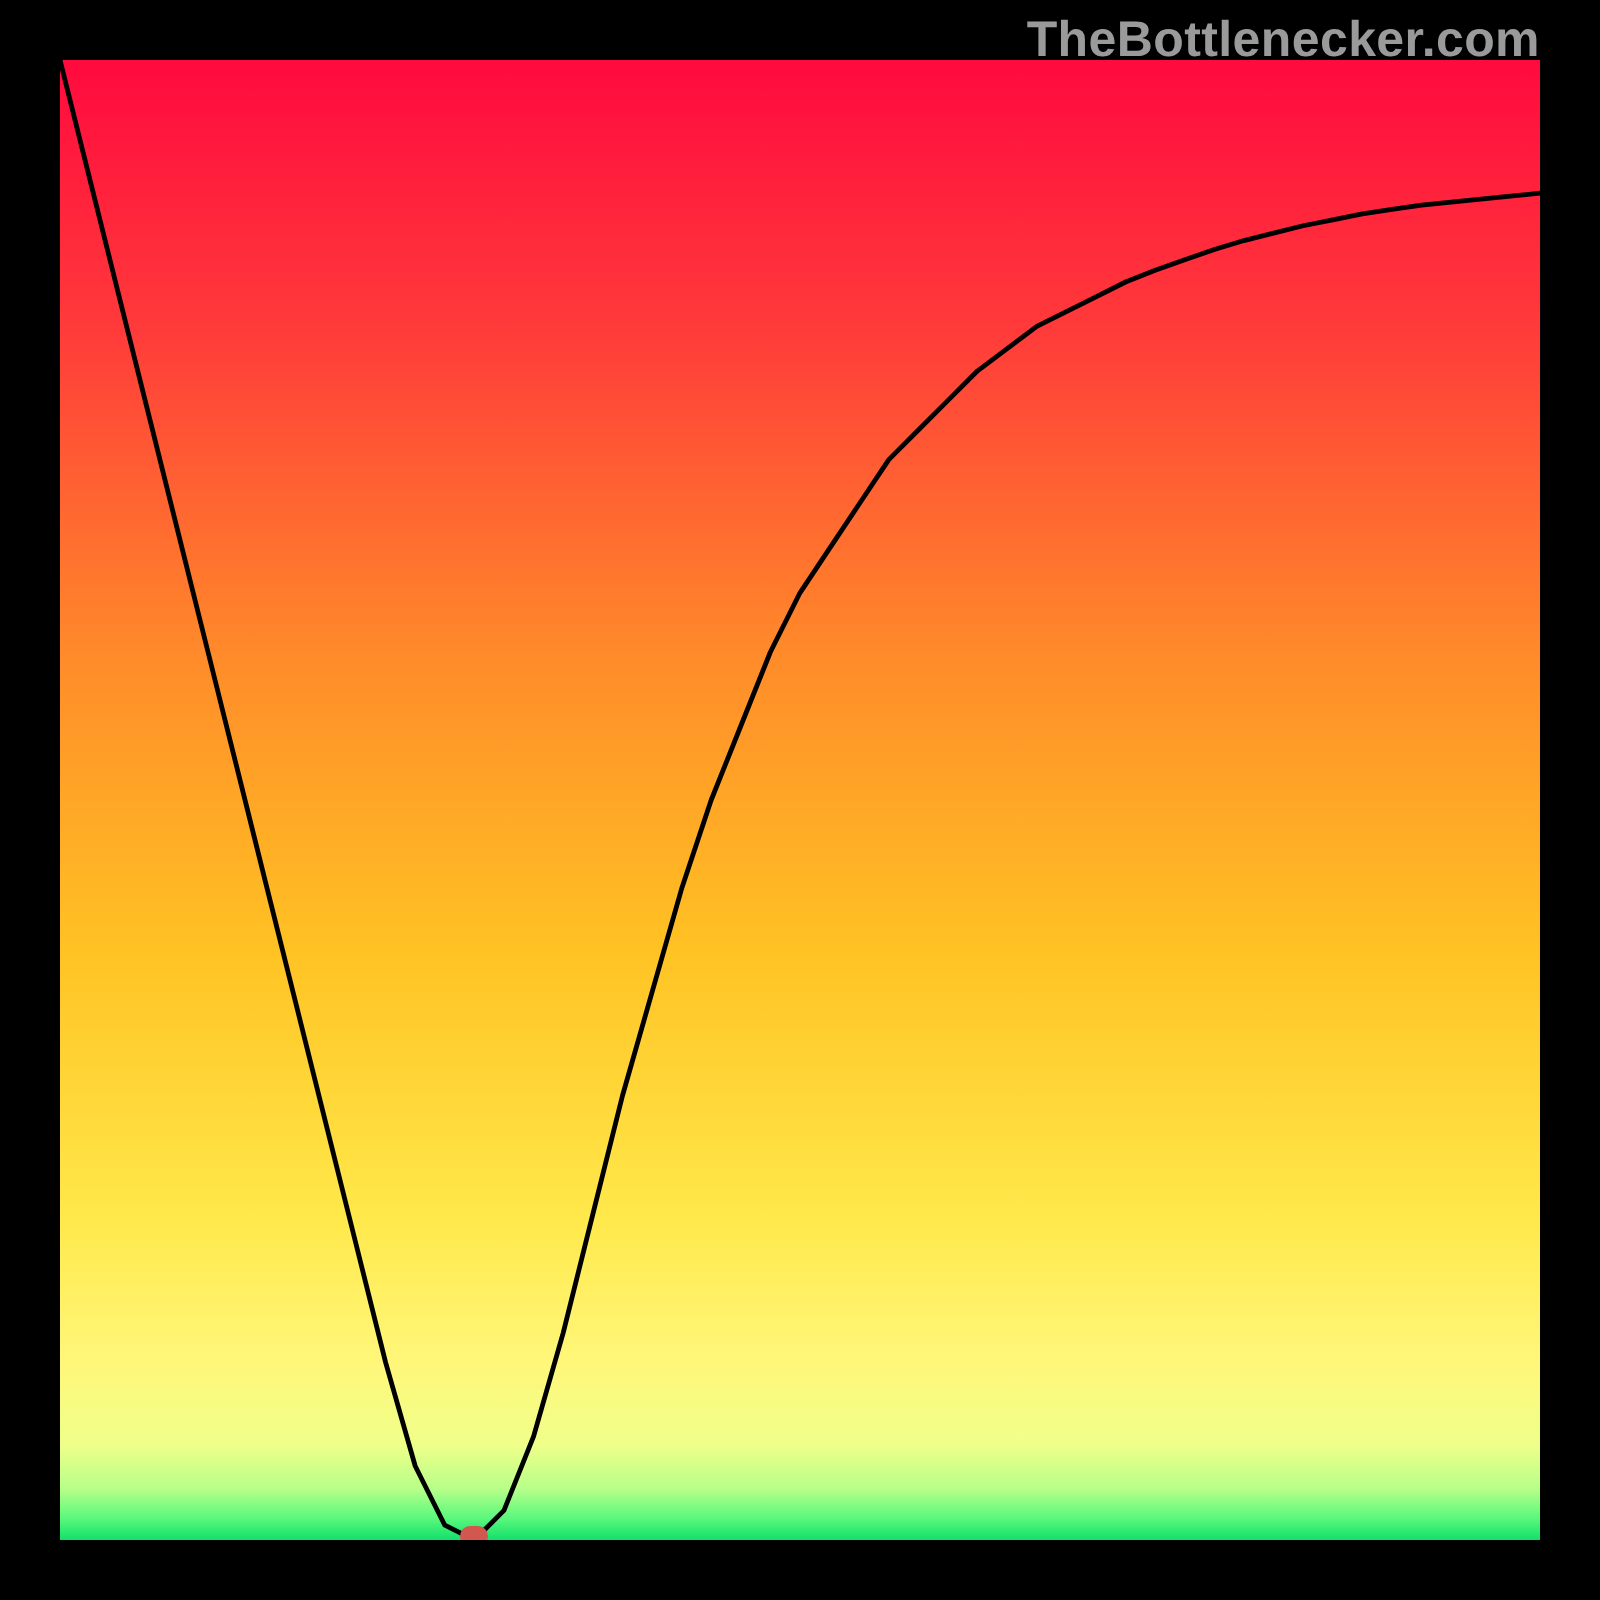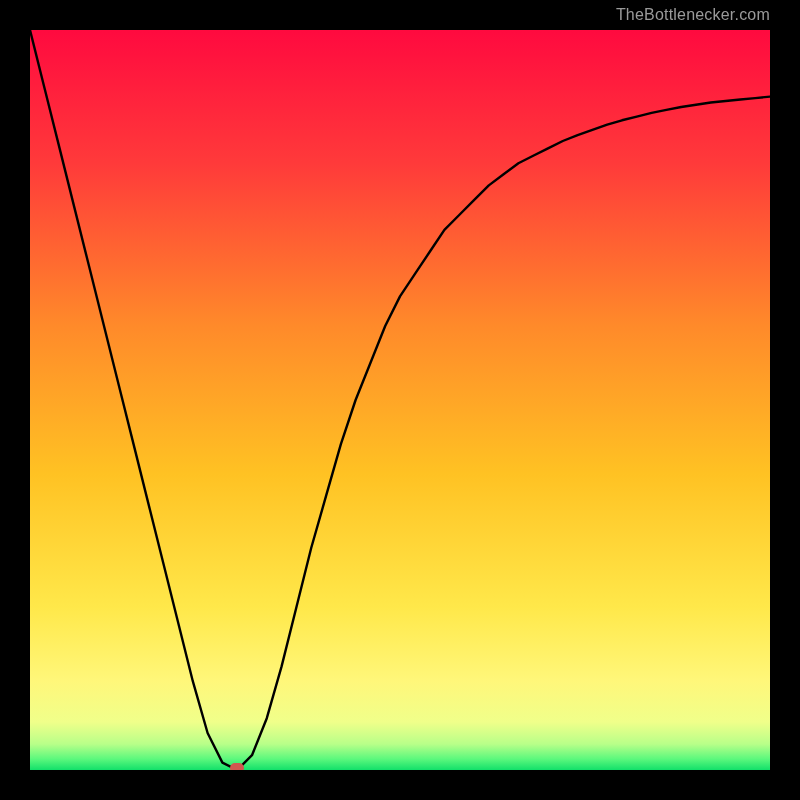--- a/index.html
+++ b/index.html
@@ -38,24 +38,24 @@
   .marker {
     position: absolute;
     width: 14px;
     height: 10px;
     border-radius: 5px;
   }
   .attribution {
     position: absolute;
     top: 6px;
     right: 30px;
-    font-size: 16px;
+    font-size: 25px;
     color: #9a9a9a;
     letter-spacing: 0.2px;
-    font-weight: 400;
+    font-weight: 700;
     user-select: none;
   }
 </style>
 </head>
 <body>
 
 <div class="frame">
   <div class="attribution">TheBottlenecker.com</div>
   <div class="plot">
     <svg class="gradient" viewBox="0 0 740 740" preserveAspectRatio="none">

